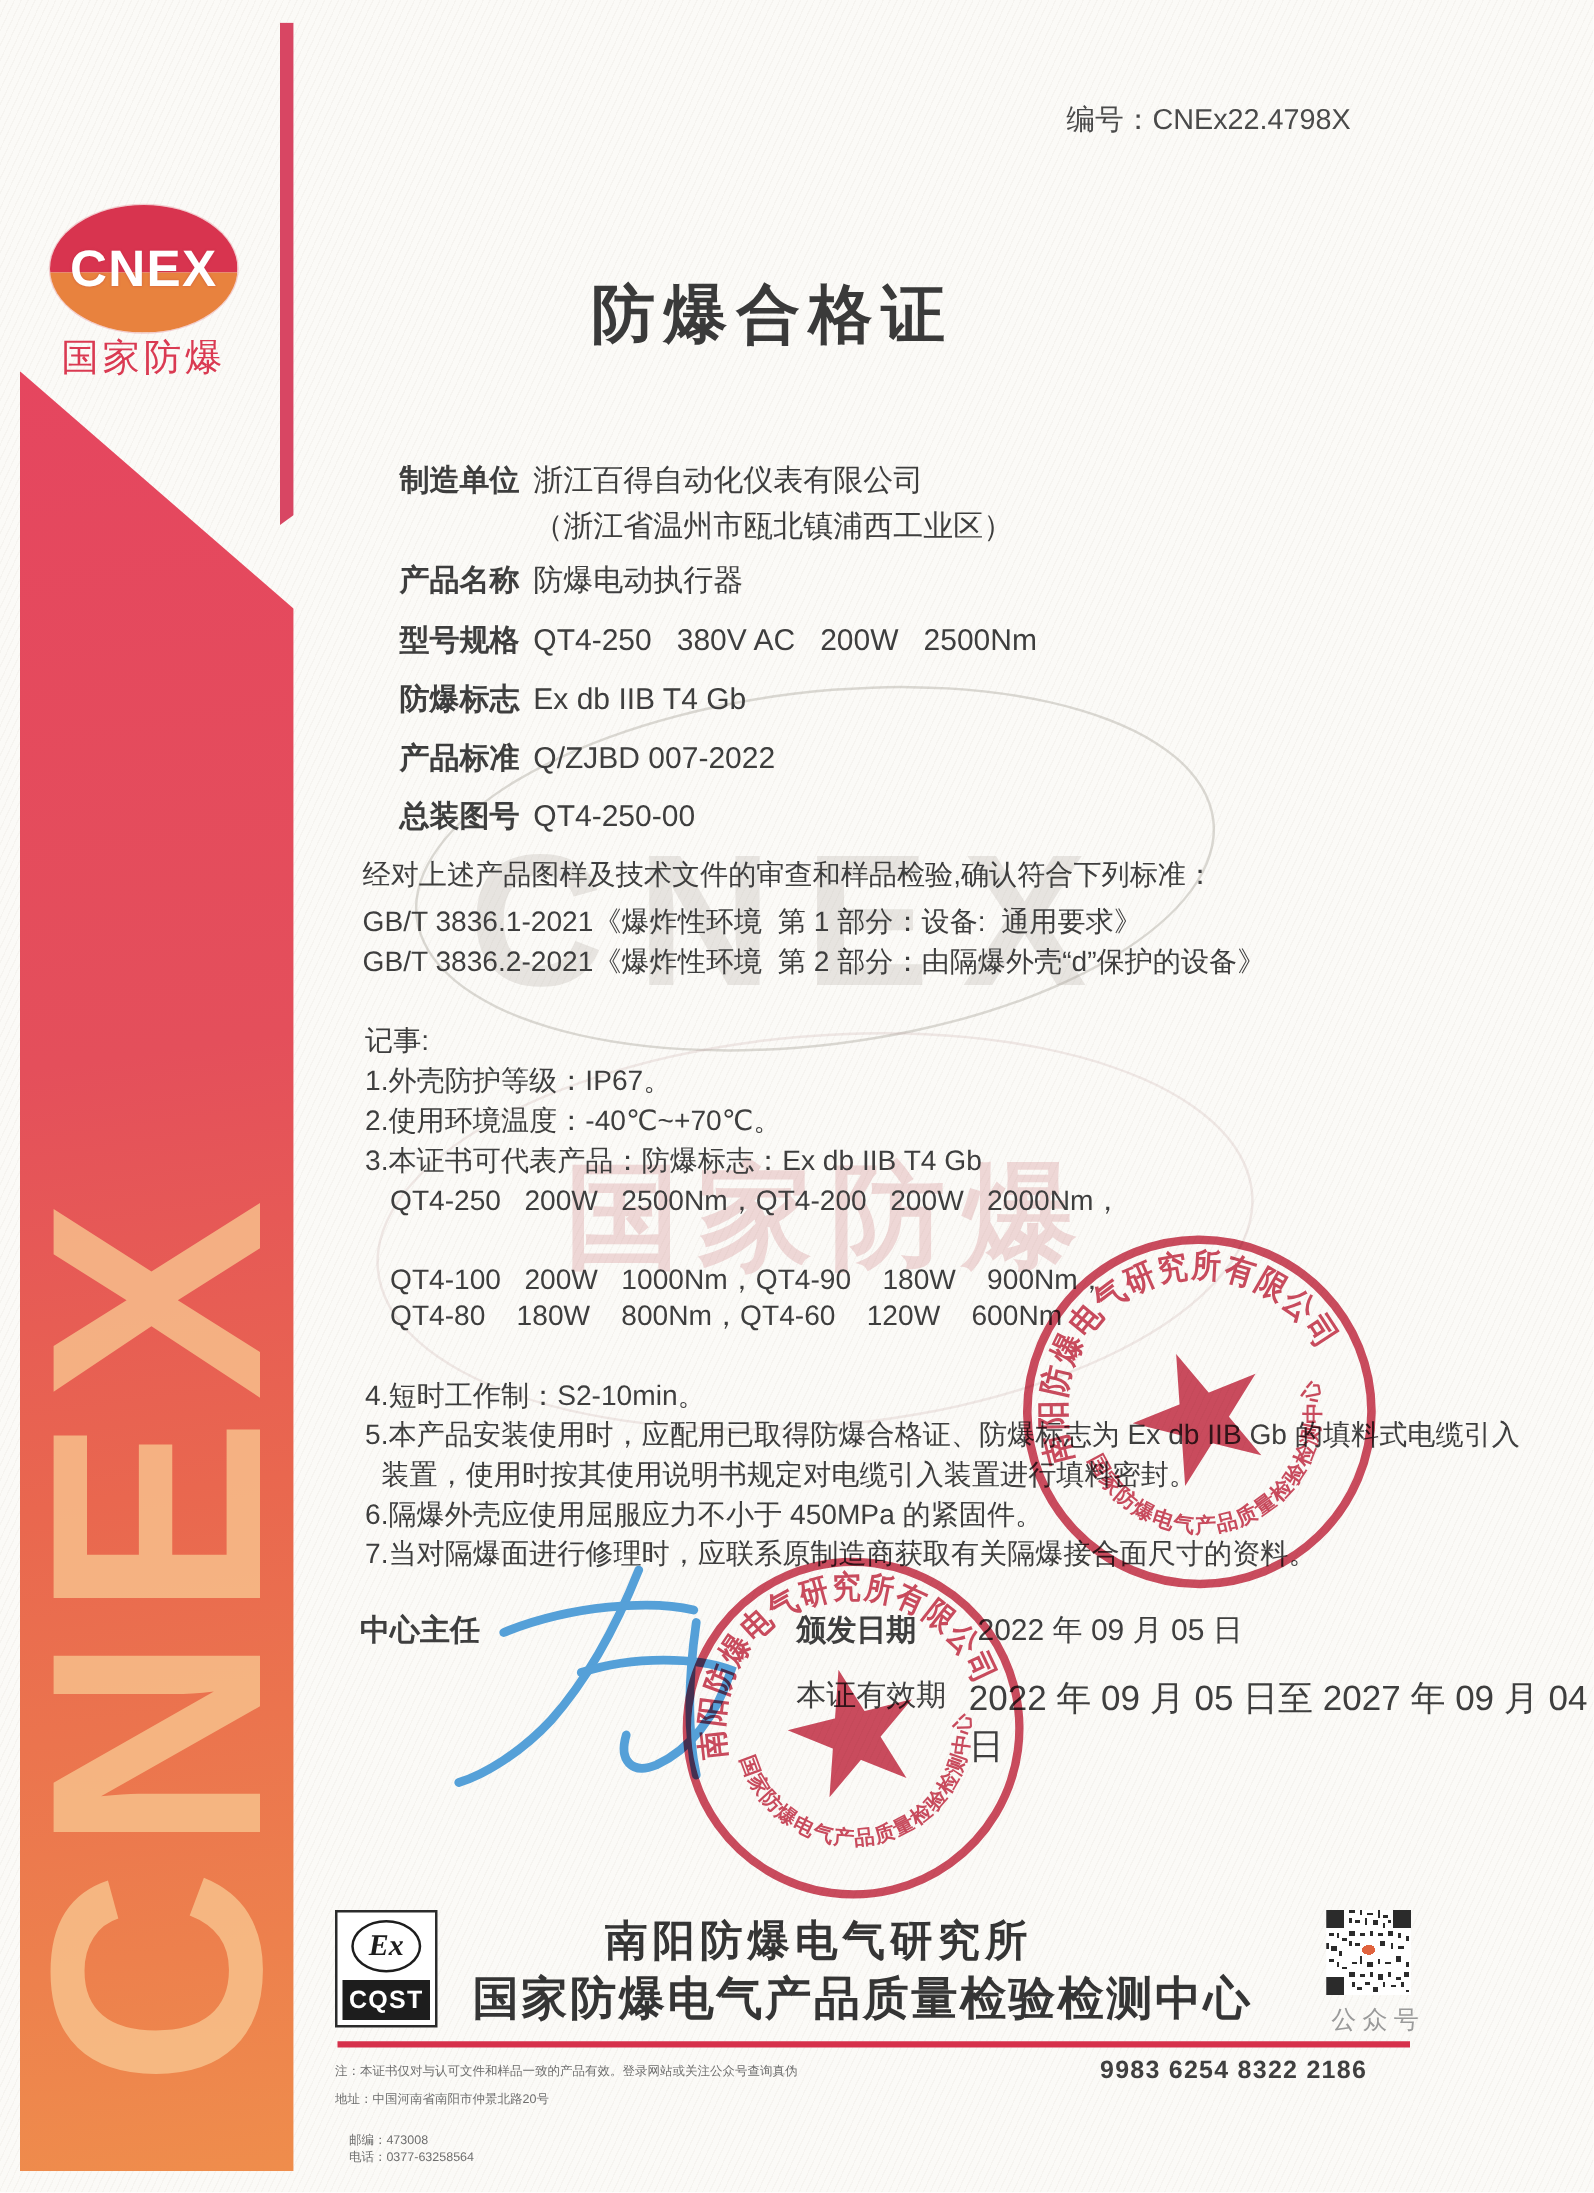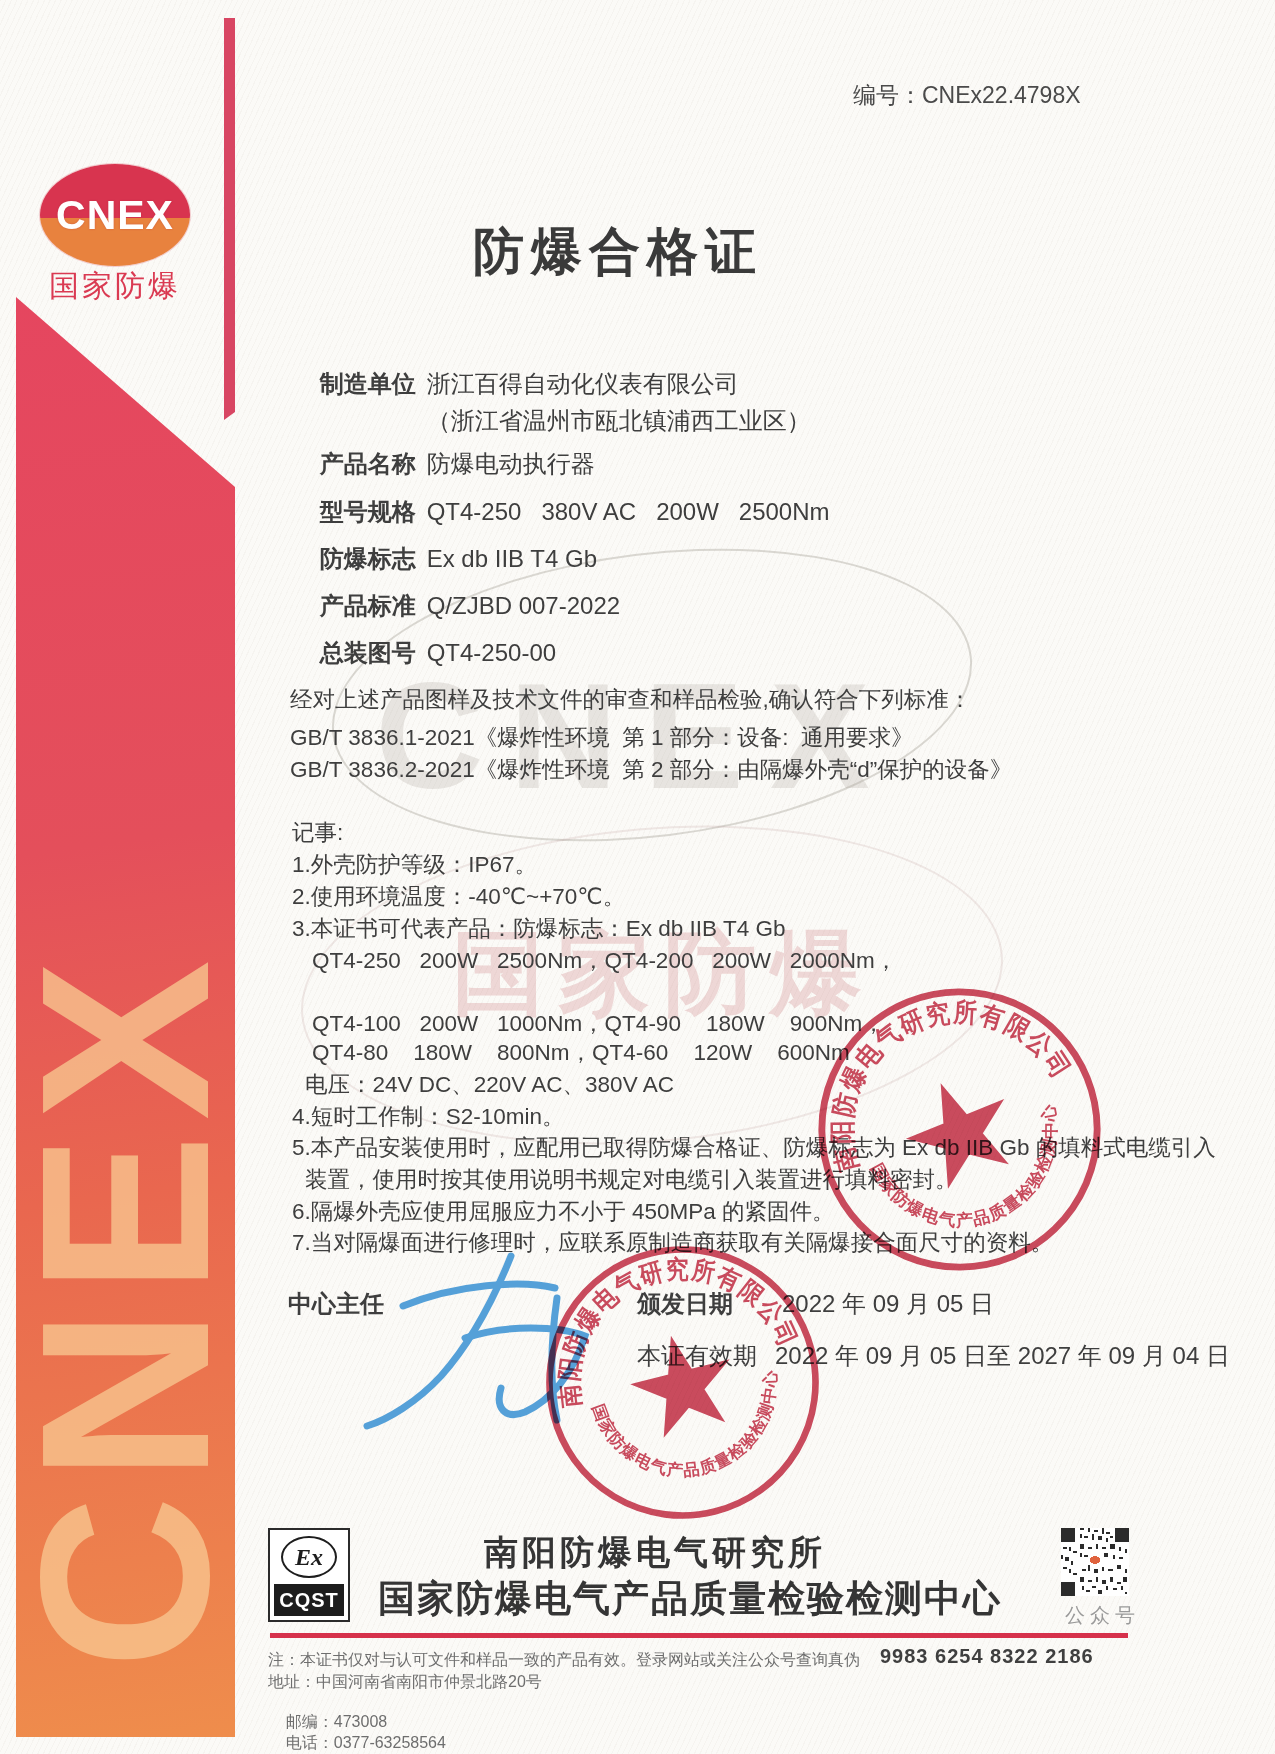--- a/index.html
+++ b/index.html
@@ -70,21 +70,21 @@
   .nl3{left:312px;top:945px}.nl4{left:312px;top:977px}.nl5{left:312px;top:1008px}
   .nl6{left:312px;top:1037px}.nl7{left:305px;top:1069px}.nl8{left:292px;top:1101px}
   .nl9{left:292px;top:1132px}.nl10{left:305px;top:1164px}.nl11{left:292px;top:1196px}
   .nl12{left:292px;top:1227px}
 
   
   .director{left:288px;top:1288px;font-size:24px;font-weight:600;}
   .issue-lbl{left:637px;top:1288px;font-size:24px;font-weight:600;}
   .issue-val{left:782px;top:1288px;font-size:24px;}
   .valid-lbl{left:637px;top:1340px;font-size:24px;font-weight:400;}
-  .valid-val{left:775px;top:1340px;font-size:24px;}
+  .valid-val{left:775px;top:1340px;font-size:28px;}
   .signature{left:345px;top:1240px;width:310px;height:200px;}
 
   
   .stamp{position:absolute;mix-blend-mode:multiply;opacity:.85;color:#c5304a;}
   .stamp-upper{left:812px;top:982px;width:295px;height:295px;transform:rotate(-22deg);}
   .stamp-lower{left:540px;top:1240px;width:285px;height:285px;transform:rotate(-14deg);}
   .stamp text{fill:#c32c44;font-weight:700;font-family:"Liberation Sans",sans-serif;}
   .arc-main{font-size:27px;letter-spacing:2px;}
   .arc-sub{font-size:17px;letter-spacing:1px;}
   .star-glyph{font-size:125px;}
@@ -97,21 +97,21 @@
     font-family:"Liberation Serif",serif;font-style:italic;font-weight:700;font-size:24px;color:#1d1d1d;}
   .ex-bottom{position:absolute;left:4px;bottom:4px;right:4px;height:32px;background:#1d1d1d;color:#fff;
     display:flex;align-items:center;justify-content:center;font-size:20px;font-weight:700;letter-spacing:1px;}
   .org1{left:355px;top:1530px;width:600px;text-align:center;font-size:34px;font-weight:700;letter-spacing:4px;color:#353535;}
   .org2{left:350px;top:1574px;width:680px;text-align:center;font-size:37px;font-weight:700;letter-spacing:2px;color:#353535;}
   .red-rule{left:270px;top:1633px;width:858px;height:5px;background:#d6314b;}
   .qr{left:1061px;top:1528px;width:68px;height:68px;}
   .qr-caption{left:1050px;top:1602px;width:90px;text-align:right;font-size:20px;letter-spacing:5px;color:#9a9a9a;font-family:Liberation Serif, serif;}
 
   
-  .foot{position:absolute;font-size:16px;color:#6e6e6e;white-space:pre;}
+  .foot{position:absolute;font-size:10px;color:#6e6e6e;white-space:pre;}
   .f-note{left:268px;top:1650px;}
   .f-code{left:880px;top:1645px;font-size:20px;font-weight:700;color:#3f3f3f;letter-spacing:1px;}
   .f-addr{left:268px;top:1672px;}
   .f-line3{left:268px;top:1694px;}
   .f-line3 span{margin-right:18px;}
 </style>
 </head>
 <body>
 
 <div class="page">
@@ -162,21 +162,20 @@
   <div class="body-line std0">GB/T 3836.1-2021《爆炸性环境  第 1 部分：设备:  通用要求》</div>
   <div class="body-line std1">GB/T 3836.2-2021《爆炸性环境  第 2 部分：由隔爆外壳“d”保护的设备》</div>
 
   <div class="body-line notes-h">记事:</div>
   <div class="body-line nl0">1.外壳防护等级：IP67。</div>
   <div class="body-line nl1">2.使用环境温度：-40℃~+70℃。</div>
   <div class="body-line nl2">3.本证书可代表产品：防爆标志：Ex db IIB T4 Gb</div>
   <div class="body-line nl3">QT4-250   200W   2500Nm，QT4-200   200W   2000Nm，</div>
   <div class="body-line nl5">QT4-100   200W   1000Nm，QT4-90    180W    900Nm，</div>
   <div class="body-line nl6">QT4-80    180W    800Nm，QT4-60    120W    600Nm</div>
-  <div class="body-line nl7">电压：24V DC、220V AC、380V AC</div>
   <div class="body-line nl8">4.短时工作制：S2-10min。</div>
   <div class="body-line nl9">5.本产品安装使用时，应配用已取得防爆合格证、防爆标志为 Ex db IIB Gb 的填料式电缆引入</div>
   <div class="body-line nl10">装置，使用时按其使用说明书规定对电缆引入装置进行填料密封。</div>
   <div class="body-line nl11">6.隔爆外壳应使用屈服应力不小于 450MPa 的紧固件。</div>
   <div class="body-line nl12">7.当对隔爆面进行修理时，应联系原制造商获取有关隔爆接合面尺寸的资料。</div>
 
   <div class="abs director">中心主任</div>
   <svg class="abs signature" viewBox="0 0 310 200">
     <g fill="none" stroke="#55a0d8" stroke-width="7" stroke-linecap="round">
       <path d="M166 16 C150 56 128 100 96 136 C72 162 42 180 22 186"></path>

